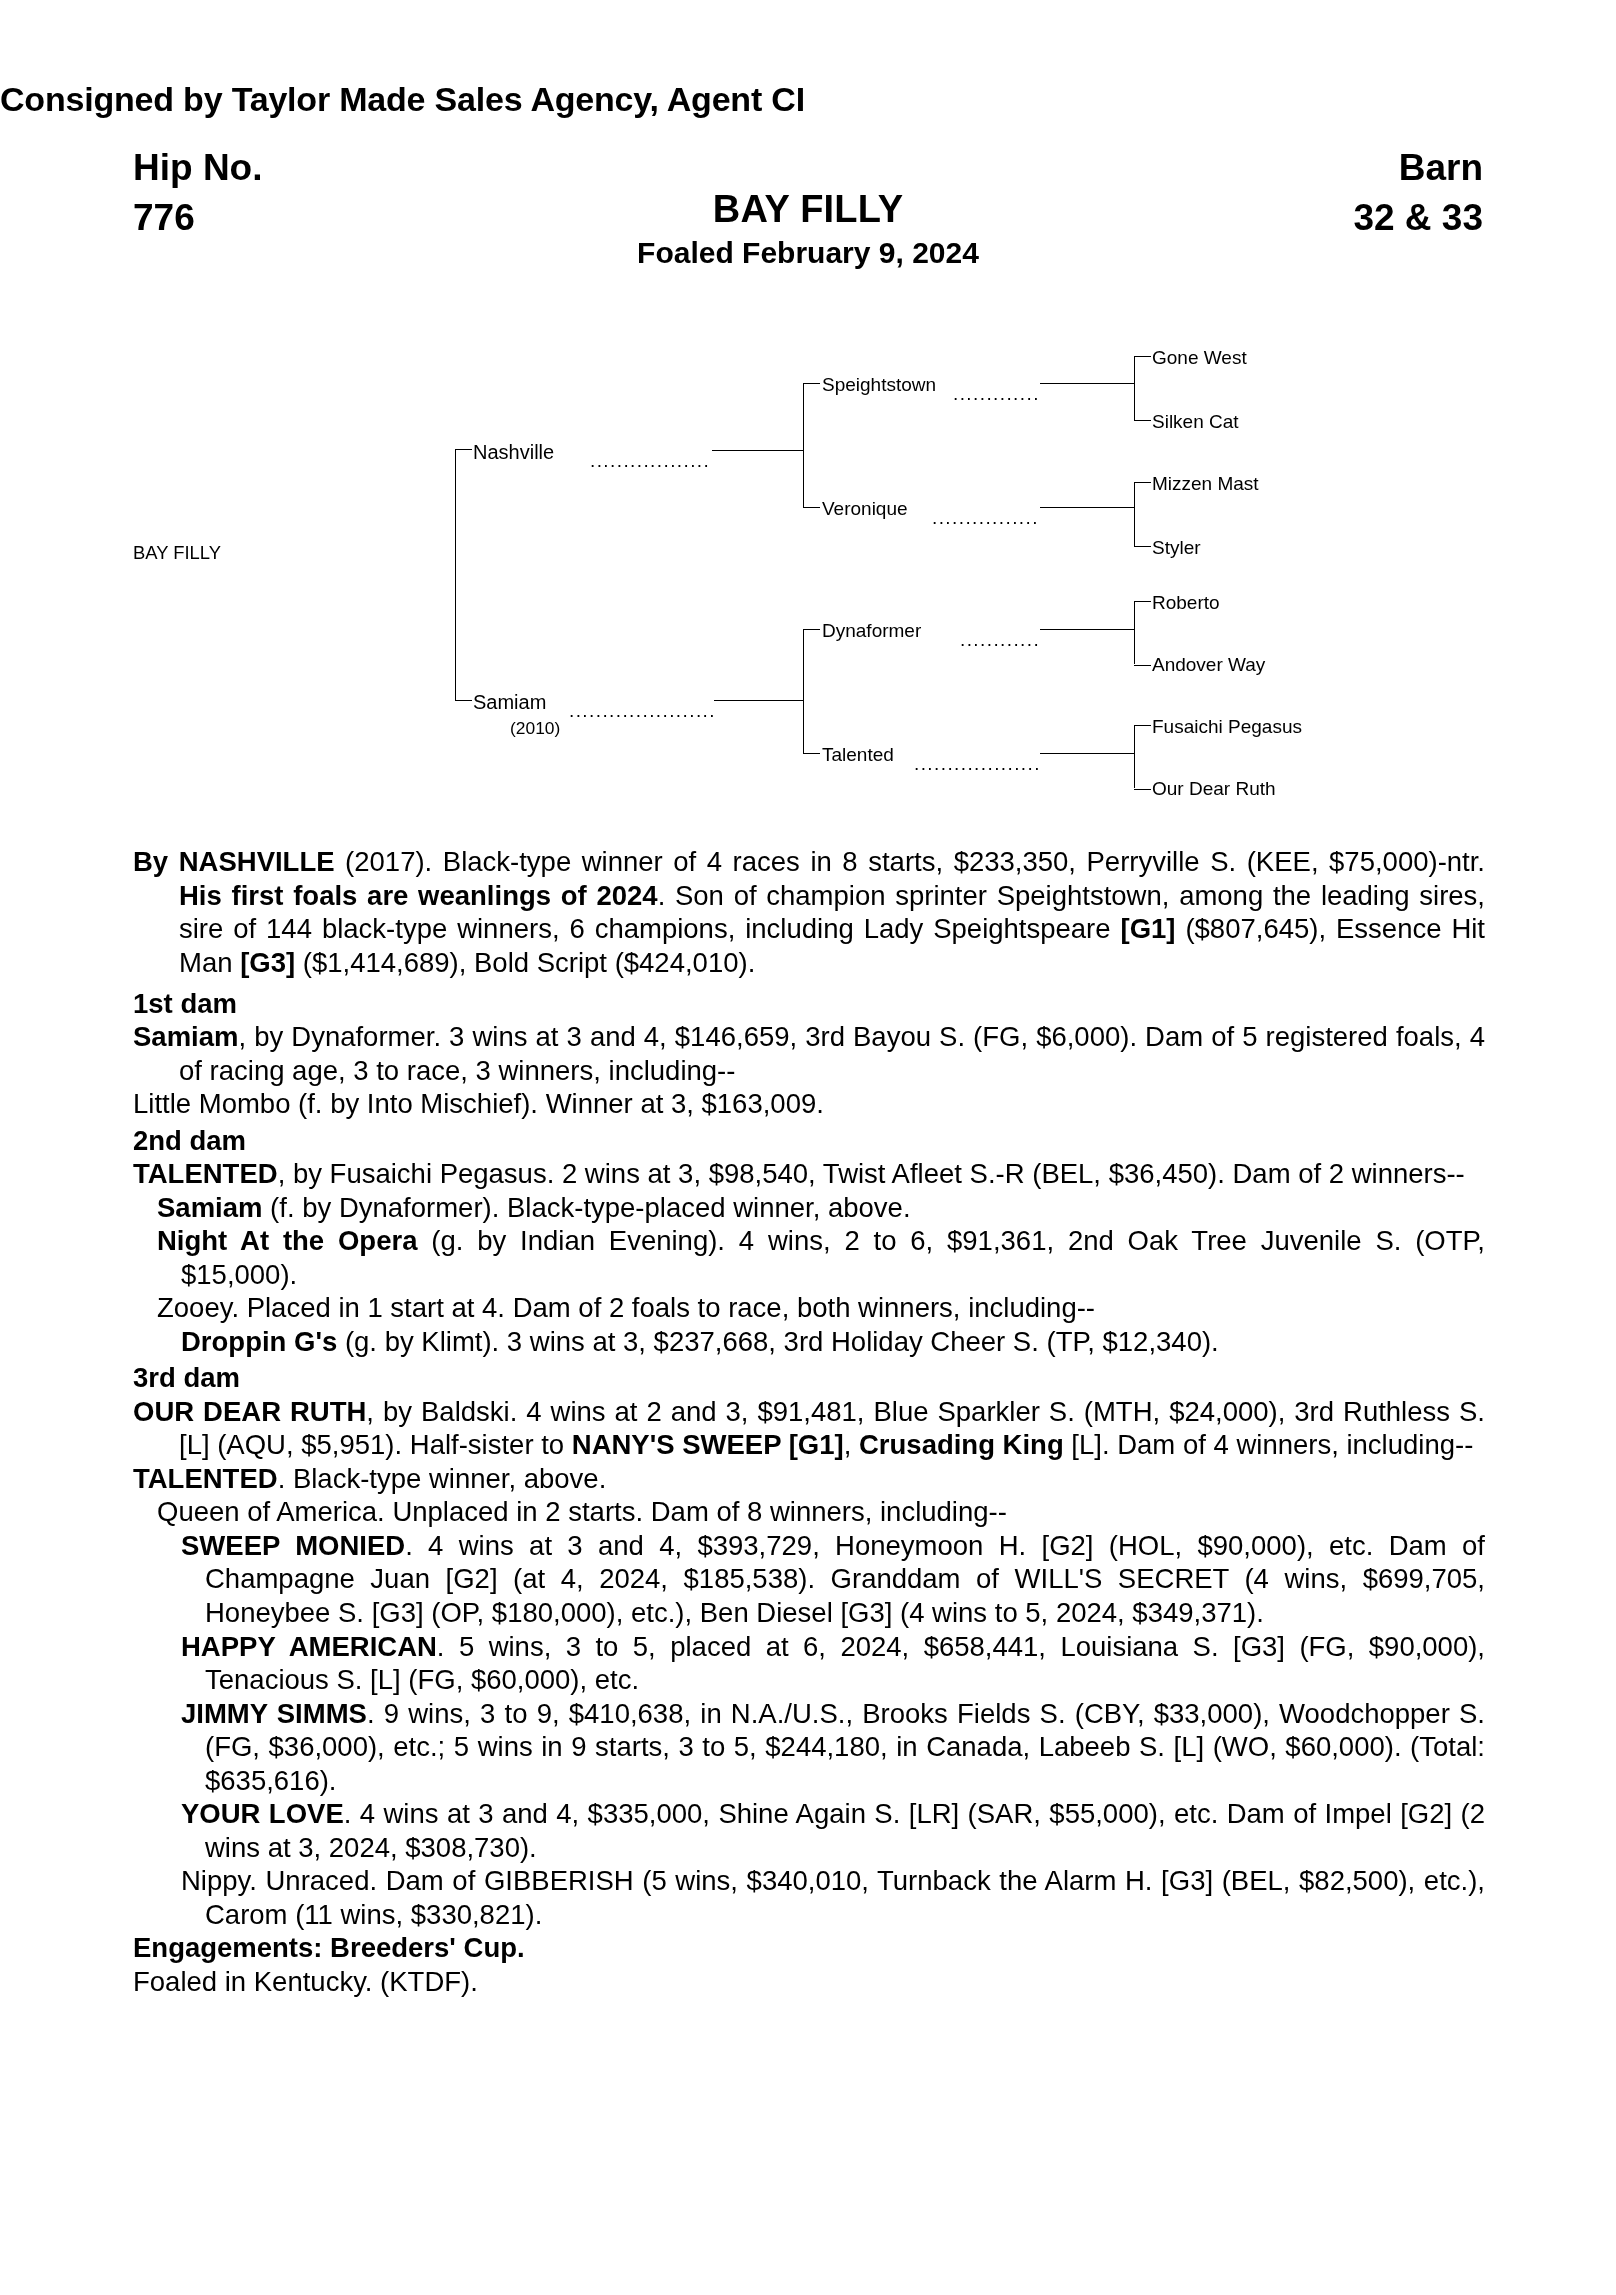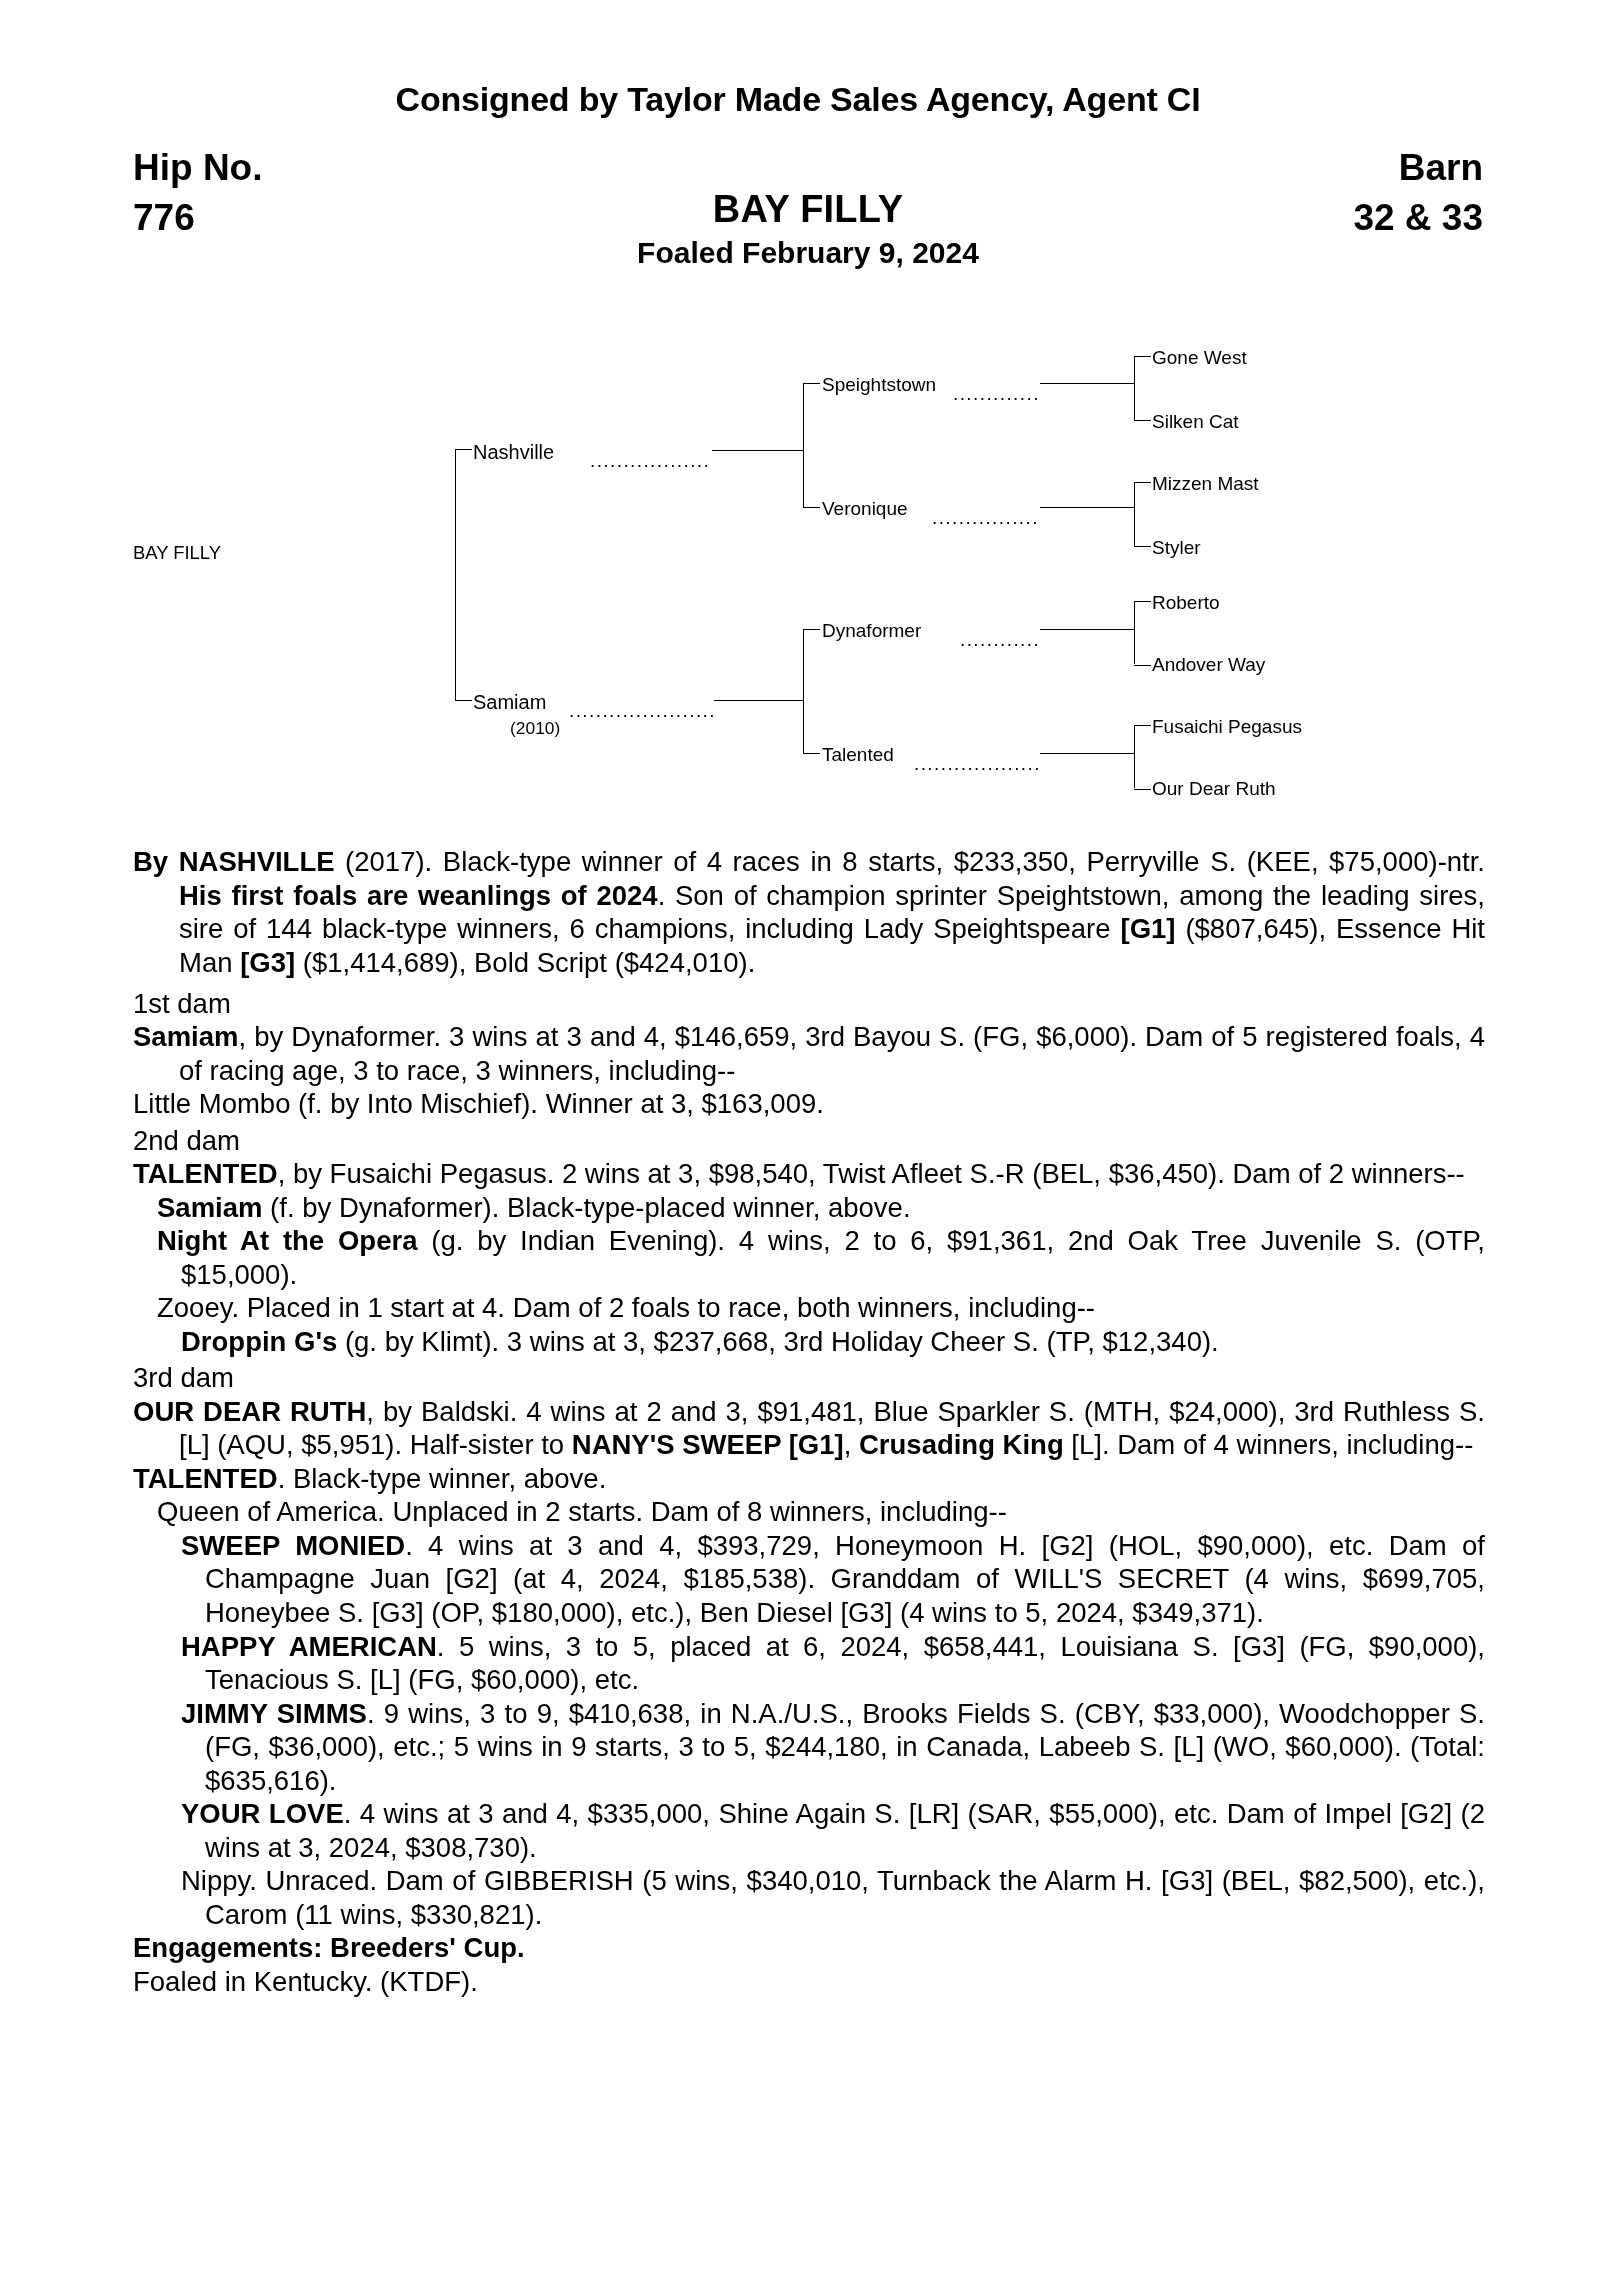--- a/index.html
+++ b/index.html
@@ -22,21 +22,20 @@
     height: 3227px;
     box-sizing: border-box;
     padding: 0;
   }
 
   
   .consignor {
     position: absolute;
     left: 0; top: 80px;
     width: 1596px;
-    text-align: center;
     font-size: 34px;
     font-weight: bold;
     letter-spacing: -0.2px;
   }
   .hip-label {
     position: absolute;
     left: 133px; top: 147px;
     font-size: 37px;
     font-weight: bold;
   }
@@ -120,21 +119,21 @@
     top: 845px;
     width: 1352px;
     font-size: 27.5px;
     line-height: 1.22;
   }
   .para {
     margin: 0 0 0 0;
     text-align: justify;
   }
   .heading {
-    font-weight: normal;
+    font-weight: bold;
     font-size: 27.5px;
     margin-top: 2.8px;
   }
   .ind0 { margin-left: 0; }
   .ind1 { margin-left: 24px; }
   .ind2 { margin-left: 48px; }
   .hang { text-indent: -46px; padding-left: 46px; }
   .hang-sm { text-indent: -24px; padding-left: 24px; }
   b { font-weight: bold; }
   .nj { text-align: left; }

